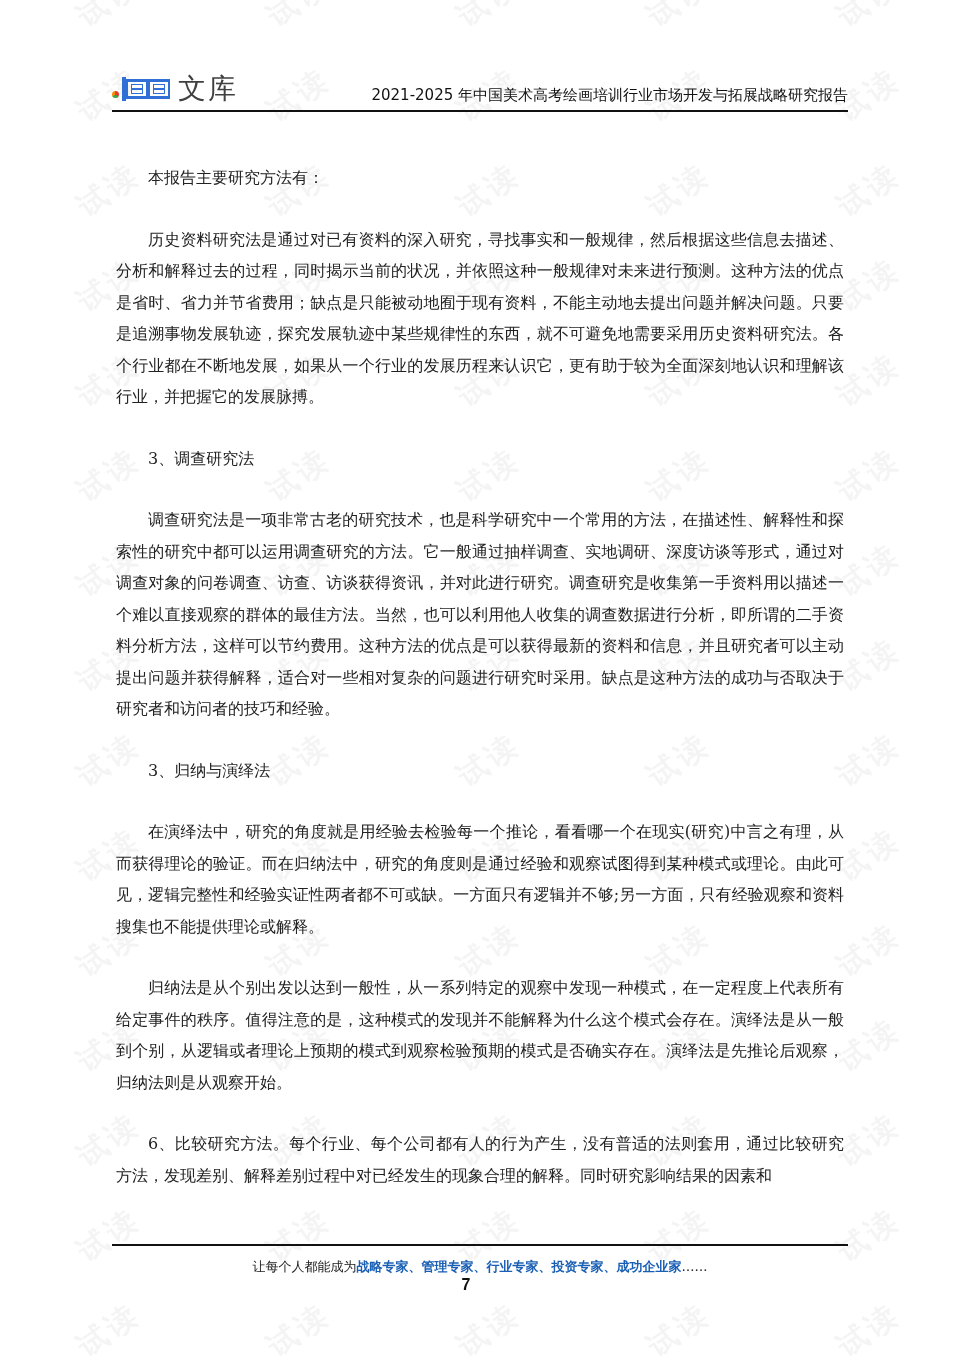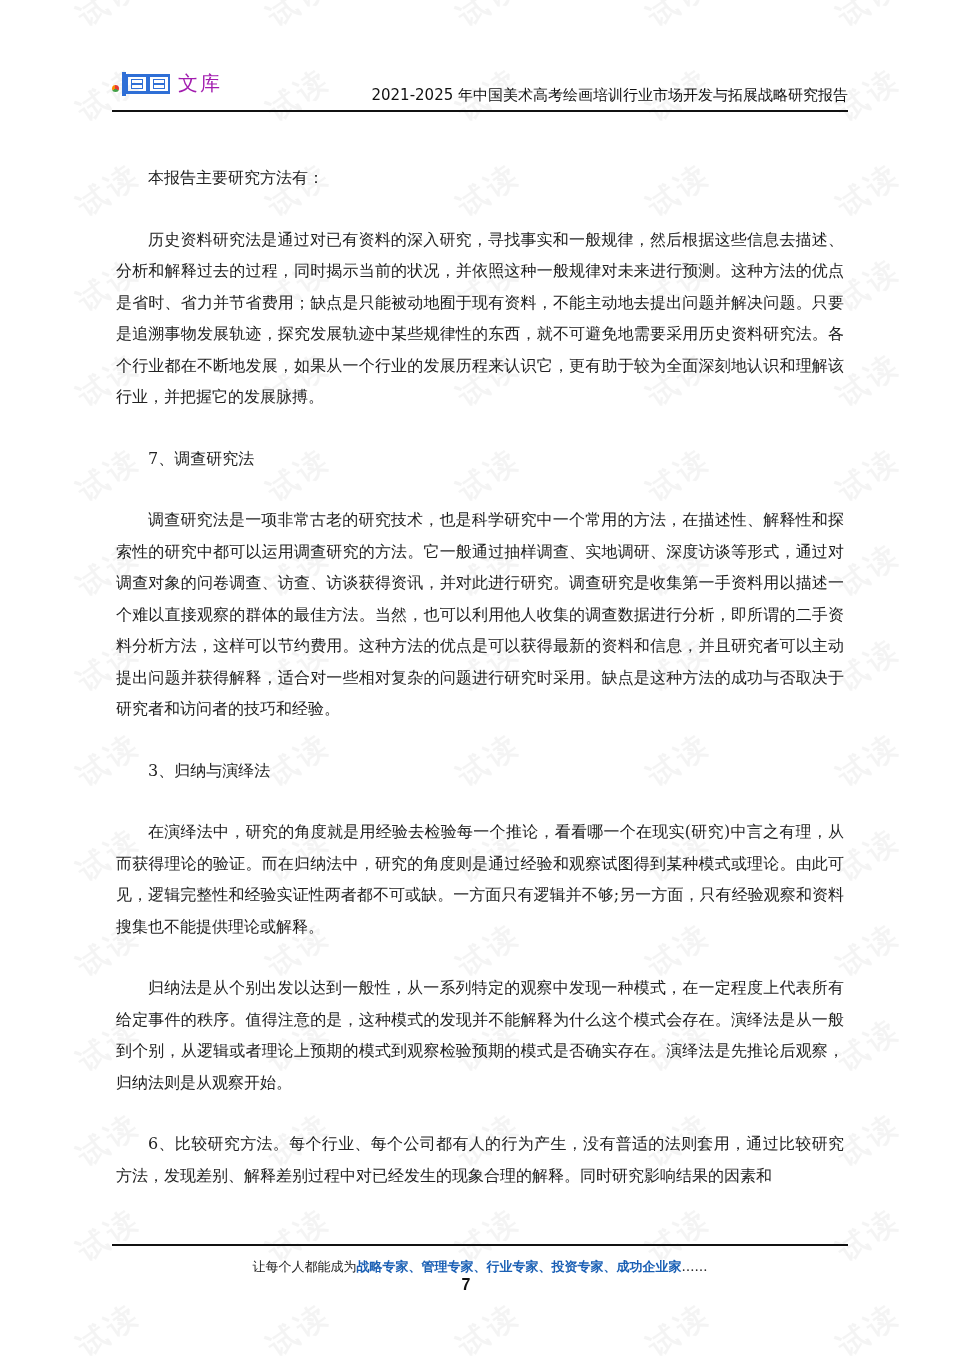--- a/index.html
+++ b/index.html
@@ -14,21 +14,21 @@
     }
     .header { position: absolute; left: 112px; top: 66px; width: 736px; height: 46px; z-index: 1; }
     .logo { position: absolute; left: 0; top: 4px; display: flex; align-items: center; }
     .logo-dot { width: 7px; height: 7px; border-radius: 50%;
       background: conic-gradient(#e53935 0 33%, #43a047 0 66%, #fb8c00 0); margin-right: 3px; margin-top: 10px; }
     .logo-mark { display: flex; align-items: center; height: 26px; }
     .logo-bar { width: 4px; height: 24px; background: #2f6fd6; }
     .logo-box { width: 22px; height: 20px; border: 3px solid #2f6fd6; border-left-width: 2px; border-right-width: 2px; box-sizing: border-box; position: relative; }
     .logo-box::before, .logo-box::after { content: ""; position: absolute; left: 3px; right: 3px; height: 3px; border: 1px solid #2f6fd6; }
     .logo-box::before { top: 2px; } .logo-box::after { bottom: 2px; }
-    .logo-text { font-family: "DejaVu Sans", sans-serif; font-size: 20px; color: #a21caf; margin-left: 8px; letter-spacing: 2px; }
+    .logo-text { font-family: "DejaVu Sans", sans-serif; font-size: 28px; color: #404040; margin-left: 8px; letter-spacing: 2px; }
     .header-title { position: absolute; right: 0; top: 20px; font-family: "DejaVu Sans", sans-serif; font-size: 15px; color: #111; }
     .header-rule { position: absolute; left: 0; right: 0; bottom: 0; height: 2px; background: #111; }
 
     .content { position: absolute; left: 116px; top: 160px; width: 728px; z-index: 1; }
     .p { font-size: 16px; line-height: 31.5px; margin: 0; text-align: justify; }
     .indent { text-indent: 32px; }
     .gap-lg { margin-top: 28px; }
 
     .footer { position: absolute; left: 112px; top: 1244px; width: 736px; z-index: 1; }
     .footer-rule { height: 2px; background: #111; }
@@ -130,21 +130,21 @@
   </div>
   <div class="header-title">2021-2025 年中国美术高考绘画培训行业市场开发与拓展战略研究报告</div>
   <div class="header-rule"></div>
 </div>
 
 <div class="content">
   <p class="p indent" style="margin-top:2px">本报告主要研究方法有：</p>
 
   <p class="p indent gap-lg" style="margin-top:30px">历史资料研究法是通过对已有资料的深入研究，寻找事实和一般规律，然后根据这些信息去描述、分析和解释过去的过程，同时揭示当前的状况，并依照这种一般规律对未来进行预测。这种方法的优点是省时、省力并节省费用；缺点是只能被动地囿于现有资料，不能主动地去提出问题并解决问题。只要是追溯事物发展轨迹，探究发展轨迹中某些规律性的东西，就不可避免地需要采用历史资料研究法。各个行业都在不断地发展，如果从一个行业的发展历程来认识它，更有助于较为全面深刻地认识和理解该行业，并把握它的发展脉搏。</p>
 
-  <p class="p indent gap-lg" style="margin-top:30px">7、调查研究法</p>
+  <p class="p indent gap-lg" style="margin-top:30px">3、调查研究法</p>
   <p class="p indent gap-lg" style="margin-top:30px">调查研究法是一项非常古老的研究技术，也是科学研究中一个常用的方法，在描述性、解释性和探索性的研究中都可以运用调查研究的方法。它一般通过抽样调查、实地调研、深度访谈等形式，通过对调查对象的问卷调查、访查、访谈获得资讯，并对此进行研究。调查研究是收集第一手资料用以描述一个难以直接观察的群体的最佳方法。当然，也可以利用他人收集的调查数据进行分析，即所谓的二手资料分析方法，这样可以节约费用。这种方法的优点是可以获得最新的资料和信息，并且研究者可以主动提出问题并获得解释，适合对一些相对复杂的问题进行研究时采用。缺点是这种方法的成功与否取决于研究者和访问者的技巧和经验。</p>
 
   <p class="p indent gap-lg" style="margin-top:30px">3、归纳与演绎法</p>
   <p class="p indent gap-lg" style="margin-top:30px">在演绎法中，研究的角度就是用经验去检验每一个推论，看看哪一个在现实(研究)中言之有理，从而获得理论的验证。而在归纳法中，研究的角度则是通过经验和观察试图得到某种模式或理论。由此可见，逻辑完整性和经验实证性两者都不可或缺。一方面只有逻辑并不够;另一方面，只有经验观察和资料搜集也不能提供理论或解释。</p>
   <p class="p indent gap-lg" style="margin-top:30px">归纳法是从个别出发以达到一般性，从一系列特定的观察中发现一种模式，在一定程度上代表所有给定事件的秩序。值得注意的是，这种模式的发现并不能解释为什么这个模式会存在。演绎法是从一般到个别，从逻辑或者理论上预期的模式到观察检验预期的模式是否确实存在。演绎法是先推论后观察，归纳法则是从观察开始。</p>
 
   <p class="p indent gap-lg" style="margin-top:30px">6、比较研究方法。每个行业、每个公司都有人的行为产生，没有普适的法则套用，通过比较研究方法，发现差别、解释差别过程中对已经发生的现象合理的解释。同时研究影响结果的因素和</p>
 </div>
 
 <div class="footer">

